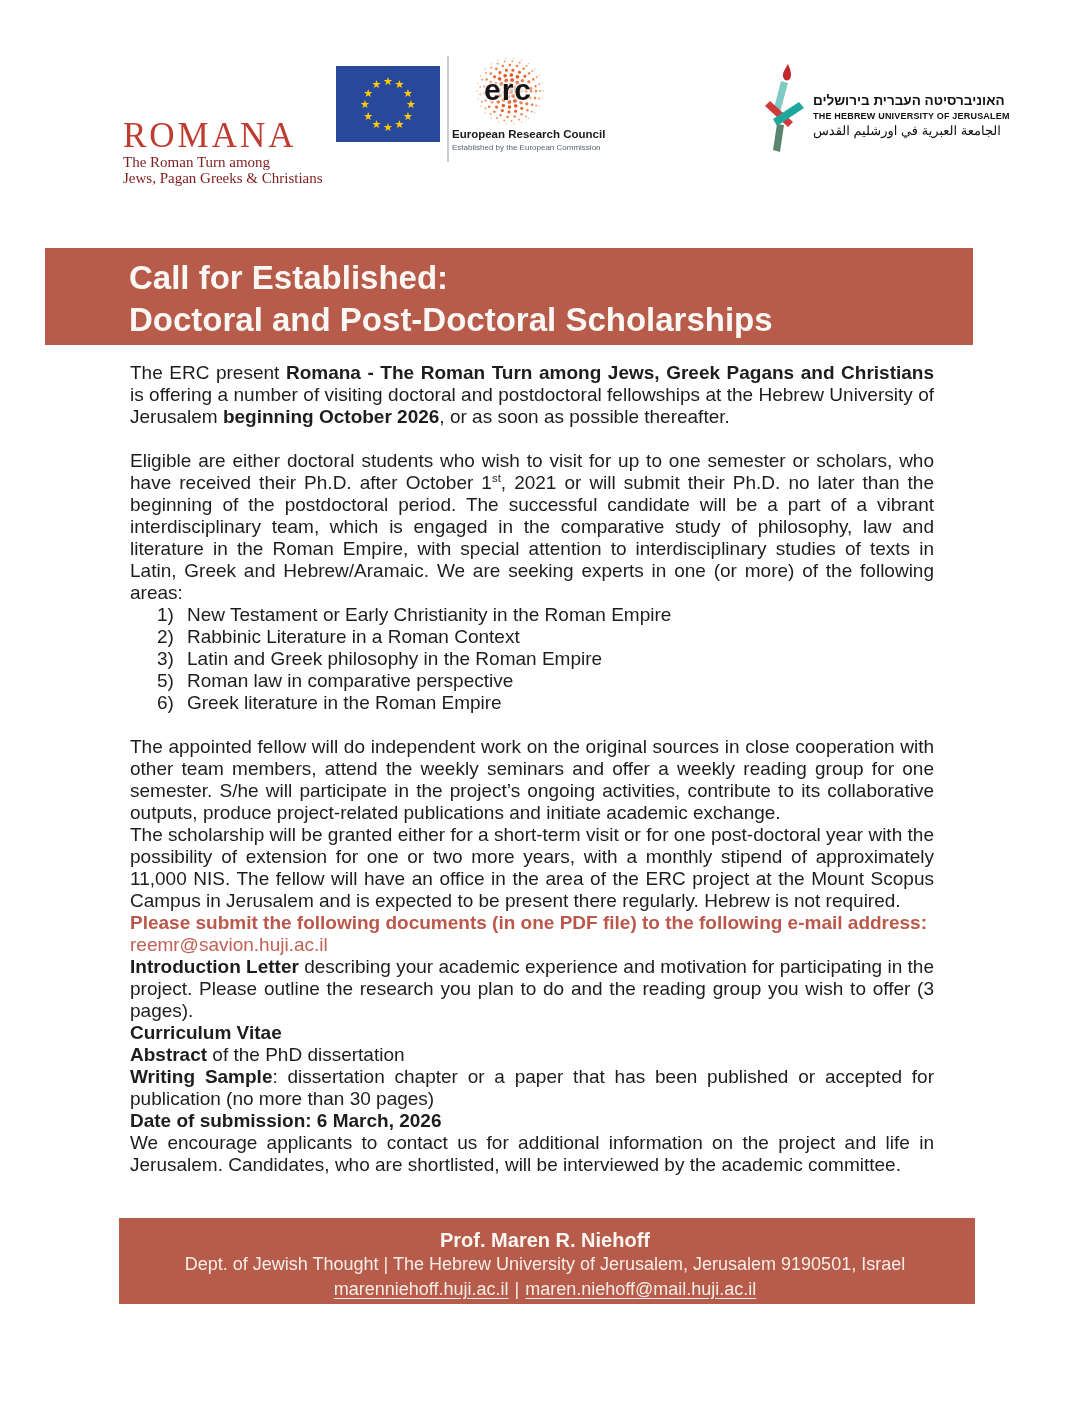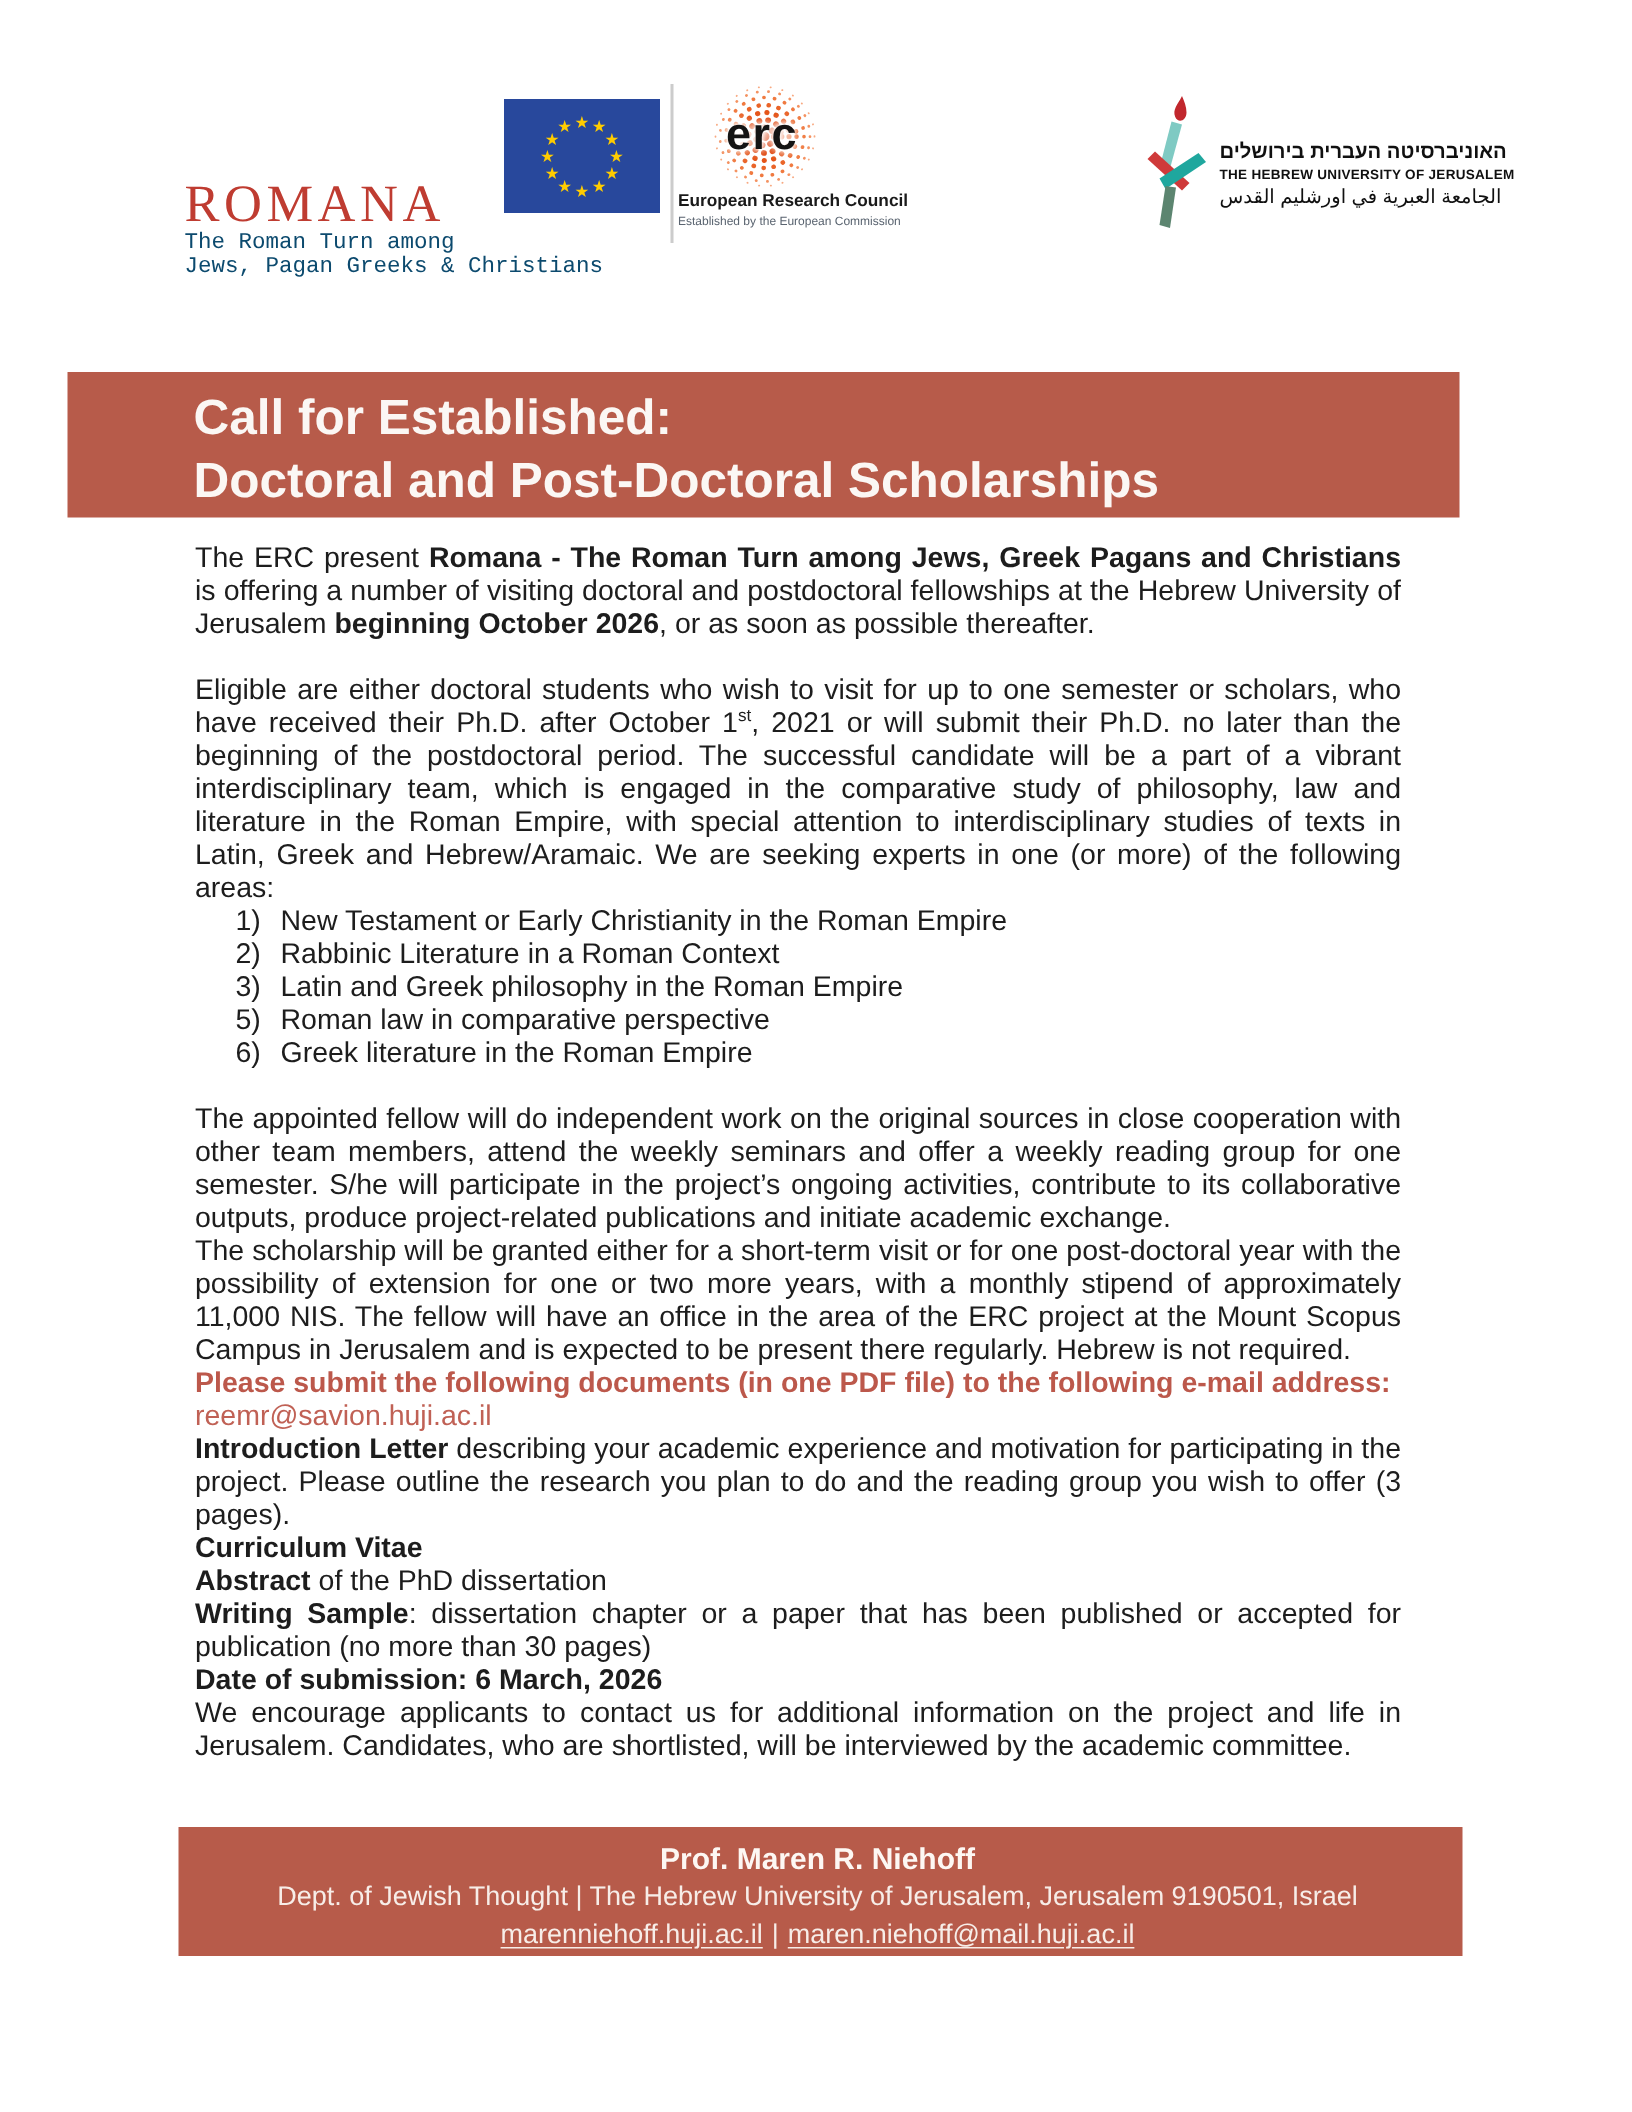--- a/index.html
+++ b/index.html
@@ -5,22 +5,22 @@
   html,body{margin:0;padding:0;background:#ffffff;}
   .page{
     position:relative;width:1088px;height:1408px;background:#ffffff;overflow:hidden;
     font-family:"Liberation Sans",sans-serif;color:#1d1d1d;
   }
 
   
   .romana-logo{position:absolute;left:123px;top:70px;width:218px;text-align:left;margin-top:48px;}
   .romana-title{font-family:"Liberation Serif",serif;font-size:35px;line-height:36px;
     color:#bf3c31;letter-spacing:3px;font-weight:500;}
-  .romana-sub{font-family:Liberation Mono, monospace;font-size:15px;line-height:16px;
-    color:#0c4a6e;white-space:nowrap;}
+  .romana-sub{font-family:Liberation Serif, serif;font-size:15px;line-height:16px;
+    color:#7f1d1d;white-space:nowrap;}
 
   .eu-flag{position:absolute;left:336px;top:66px;width:104px;height:76px;}
   .eu-flag svg{display:block;}
   .eu-star{fill:#ffcc00;font-size:11px;font-family:"DejaVu Sans",sans-serif;}
 
   .header-sep{position:absolute;left:447px;top:56px;width:2px;height:106px;background:#cccccc;}
 
   .erc-logo{position:absolute;left:452px;top:56px;width:116px;text-align:left;}
   .erc-disc{position:relative;width:112px;height:70px;margin:0 auto;}
   .erc-acronym{position:absolute;left:30px;top:17px;width:60px;

